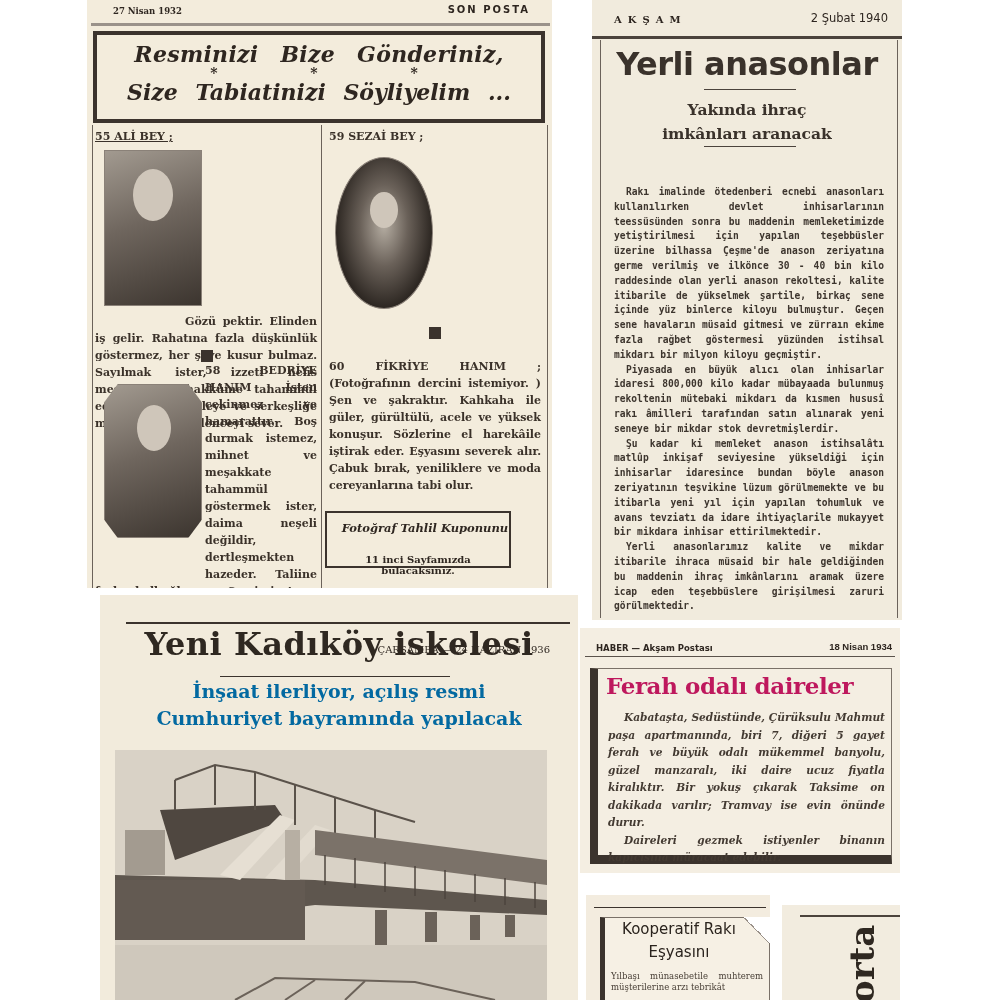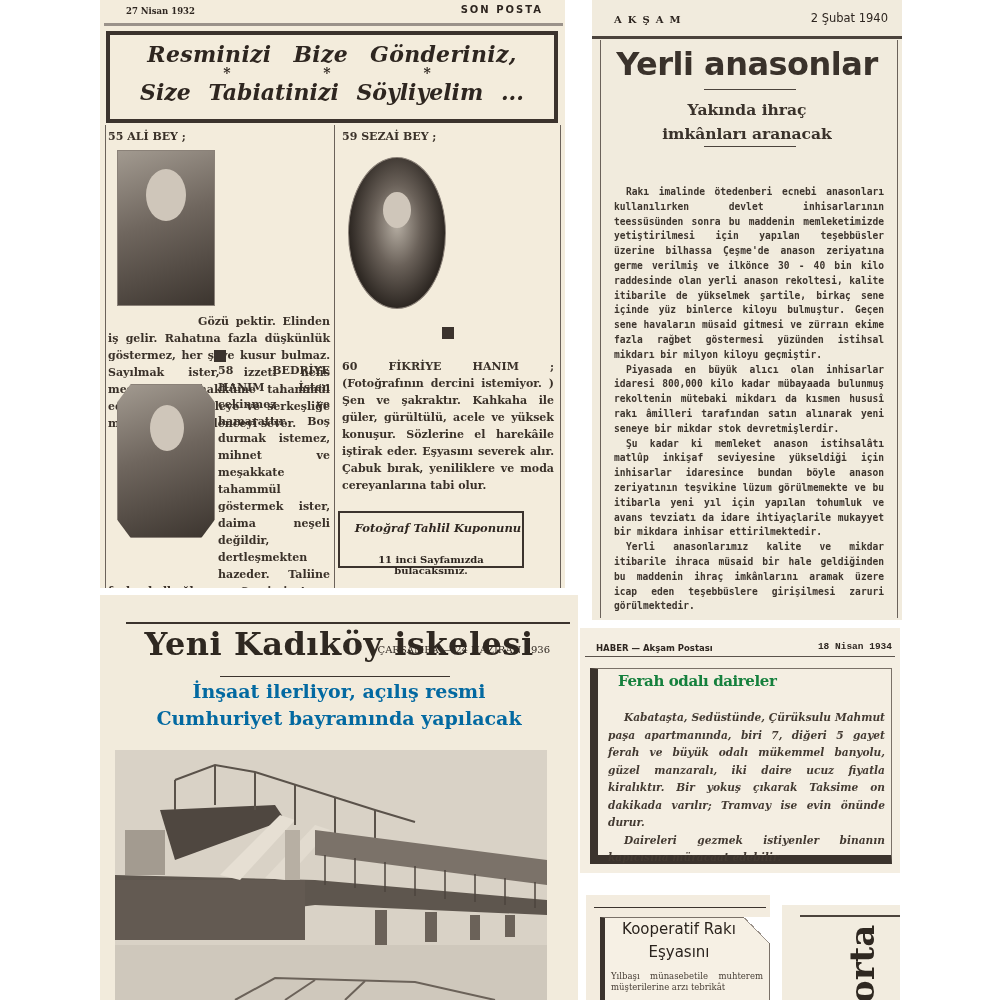--- a/index.html
+++ b/index.html
@@ -1,19 +1,19 @@
 <!DOCTYPE html>
 <html><head>
 <meta charset="utf-8">
 <style>
   html,body{margin:0;padding:0;}
   body{width:1000px;height:1000px;background:#ffffff;position:relative;overflow:hidden;font-family:"DejaVu Serif",serif;color:#2e2620;}
   .clip{position:absolute;background:#f3ecdc;overflow:hidden;}
   
-  #c1{left:100px;top:0;width:465px;height:588px;}
+  #c1{left:87px;top:0;width:465px;height:588px;}
   #c1 .masthead{position:absolute;left:0;right:0;top:4px;height:14px;font-size:9px;font-weight:bold;}
   #c1 .masthead .date{position:absolute;left:26px;top:2px;font-family:"DejaVu Serif",serif;font-size:8.5px;}
   #c1 .masthead .paper{position:absolute;right:22px;top:0;letter-spacing:2px;font-family:"DejaVu Sans",sans-serif;font-size:10px;}
   #c1 .rule{position:absolute;left:4px;right:2px;top:23px;height:3px;background:#9a928a;}
   #c1 .banner{position:absolute;left:6px;width:452px;top:31px;height:92px;border:4px solid #3b332d;box-sizing:border-box;text-align:center;font-style:italic;font-weight:bold;font-family:"DejaVu Serif",serif;}
   #c1 .banner .l1{font-size:22px;margin-top:6px;word-spacing:14px;letter-spacing:.3px;}
   #c1 .banner .stars{font-size:14px;line-height:12px;word-spacing:88px;margin-left:-10px;}
   #c1 .banner .l2{font-size:22px;word-spacing:10px;}
   #c1 .colrule{position:absolute;top:125px;width:1px;background:#6b625a;}
   .body9{font-family:"DejaVu Serif",serif;font-size:11px;line-height:17px;font-weight:bold;color:#3a3129;text-align:justify;}
@@ -40,24 +40,24 @@
   #c3{left:100px;top:595px;width:478px;height:405px;background:#f2ebdc;}
   #c3 .date{position:absolute;right:28px;top:6px;font-size:10px;font-family:"DejaVu Serif",serif;margin-top:43px;}
   #c3 .rule{position:absolute;left:26px;right:8px;top:27px;height:2px;background:#3b332d;}
   #c3 h1{position:absolute;left:0;right:0;top:30px;margin:0;text-align:center;font-size:32px;font-weight:bold;font-family:"DejaVu Serif",serif;color:#2f2821;letter-spacing:.5px;}
   #c3 .short{position:absolute;left:120px;width:230px;top:81px;height:1px;background:#3b332d;}
   #c3 .sub{position:absolute;left:0;right:0;top:83px;text-align:center;font-weight:bold;font-size:19px;line-height:27px;color:#0369a1;}
   #c3 .pic{position:absolute;left:15px;top:155px;width:432px;height:250px;background:#dcd5ca;}
   
   #c4{left:580px;top:628px;width:320px;height:245px;background:#f4eee2;}
   #c4 .paper{position:absolute;left:16px;top:15px;font-family:"DejaVu Sans",sans-serif;font-size:8.5px;font-weight:bold;}
-  #c4 .date{position:absolute;right:8px;top:13px;font-family:Liberation Mono, monospace;font-size:9.5px;font-weight:bold;}
+  #c4 .date{position:absolute;right:8px;top:13px;font-family:Liberation Sans, sans-serif;font-size:9.5px;font-weight:bold;}
   #c4 .rule{position:absolute;left:5px;right:5px;top:28px;height:1px;background:#5a524b;}
   #c4 .box{position:absolute;left:10px;top:40px;width:302px;height:196px;box-sizing:border-box;border:1px solid #7a7168;border-left:8px solid #3b332d;border-bottom:9px solid #3b332d;background:#f4eee2;}
-  #c4 h2{position:absolute;left:20px;right:6px;top:3px;margin:0;font-family:"DejaVu Serif",serif;font-size:15px;font-weight:bold;color:#15803d;letter-spacing:-.4px;}
+  #c4 h2{position:absolute;left:8px;right:6px;top:3px;margin:0;font-family:"DejaVu Serif",serif;font-size:23px;font-weight:bold;color:#be185d;letter-spacing:-.4px;}
   #c4 .text{position:absolute;left:10px;right:6px;top:40px;font-style:italic;font-weight:bold;font-size:10.6px;line-height:17.5px;color:#433a32;text-align:justify;font-family:"DejaVu Serif",serif;}
   #c4 .text p{margin:0;text-indent:16px;}
   
   #c5{left:586px;top:895px;width:184px;height:105px;background:#f3ecdf;}
   #c5 .rule{position:absolute;left:8px;right:4px;top:12px;height:1px;background:#3b332d;}
   #c5 .box{position:absolute;left:14px;top:22px;width:170px;height:100px;border:1px solid #7a7168;border-left:5px solid #3b332d;background:#f6f0e4;box-sizing:border-box;}
   #c5 .fold{position:absolute;right:-1px;top:-1px;width:26px;height:26px;background:linear-gradient(225deg,#ffffff 50%,#9a9189 50%,#9a9189 53%,#f6f0e4 53%);}
   #c5 h3{margin:0;position:absolute;left:4px;right:20px;top:0;text-align:center;font-family:"DejaVu Sans",sans-serif;font-size:15px;line-height:23px;font-weight:normal;color:#2a231d;}
   #c5 .text{position:absolute;left:6px;right:6px;top:53px;font-size:8.5px;line-height:11px;text-align:justify;color:#4a4138;}
   
@@ -80,21 +80,21 @@
     <div class="l2">Size Tabiatinizi Söyliyelim ...</div>
   </div>
   <div class="colrule" style="left:5px;top:125px;height:463px;"></div>
   <div class="colrule" style="left:234px;top:125px;height:463px;"></div>
   <div class="colrule" style="left:460px;top:125px;height:463px;"></div>
 
   <div class="photo" style="left:17px;top:150px;width:96px;height:154px;">
     <div class="face" style="left:28px;top:18px;width:40px;height:52px;"></div>
   </div>
   <div class="body9" style="position:absolute;left:8px;top:128px;width:222px;">
-    <div style="white-space:nowrap;"><span class="name">55 ALİ BEY ;</span></div>
+    <div style="white-space:nowrap;text-decoration:underline;"><span class="name">55 ALİ BEY ;</span></div>
   </div>
   <div class="body9" style="position:absolute;left:8px;top:128px;width:222px;">
     <div style="float:left;width:110px;height:185px;"></div>
     <div style="text-indent:90px;">Gözü pektir. Elinden iş gelir. Rahatına fazla düşkünlük göstermez, her şeye kusur bulmaz. Sayılmak ister, izzeti nefis mesailinde tahakküme tahammül edemez, mukabeleye ve serkeşliğe mütemayildir. Eğlenceyi sever.</div>
   </div>
   <div class="sq" style="left:114px;top:350px;"></div>
 
   <div class="photo oval" style="left:248px;top:157px;width:96px;height:150px;">
     <div class="face" style="left:34px;top:34px;width:28px;height:36px;"></div>
   </div>

